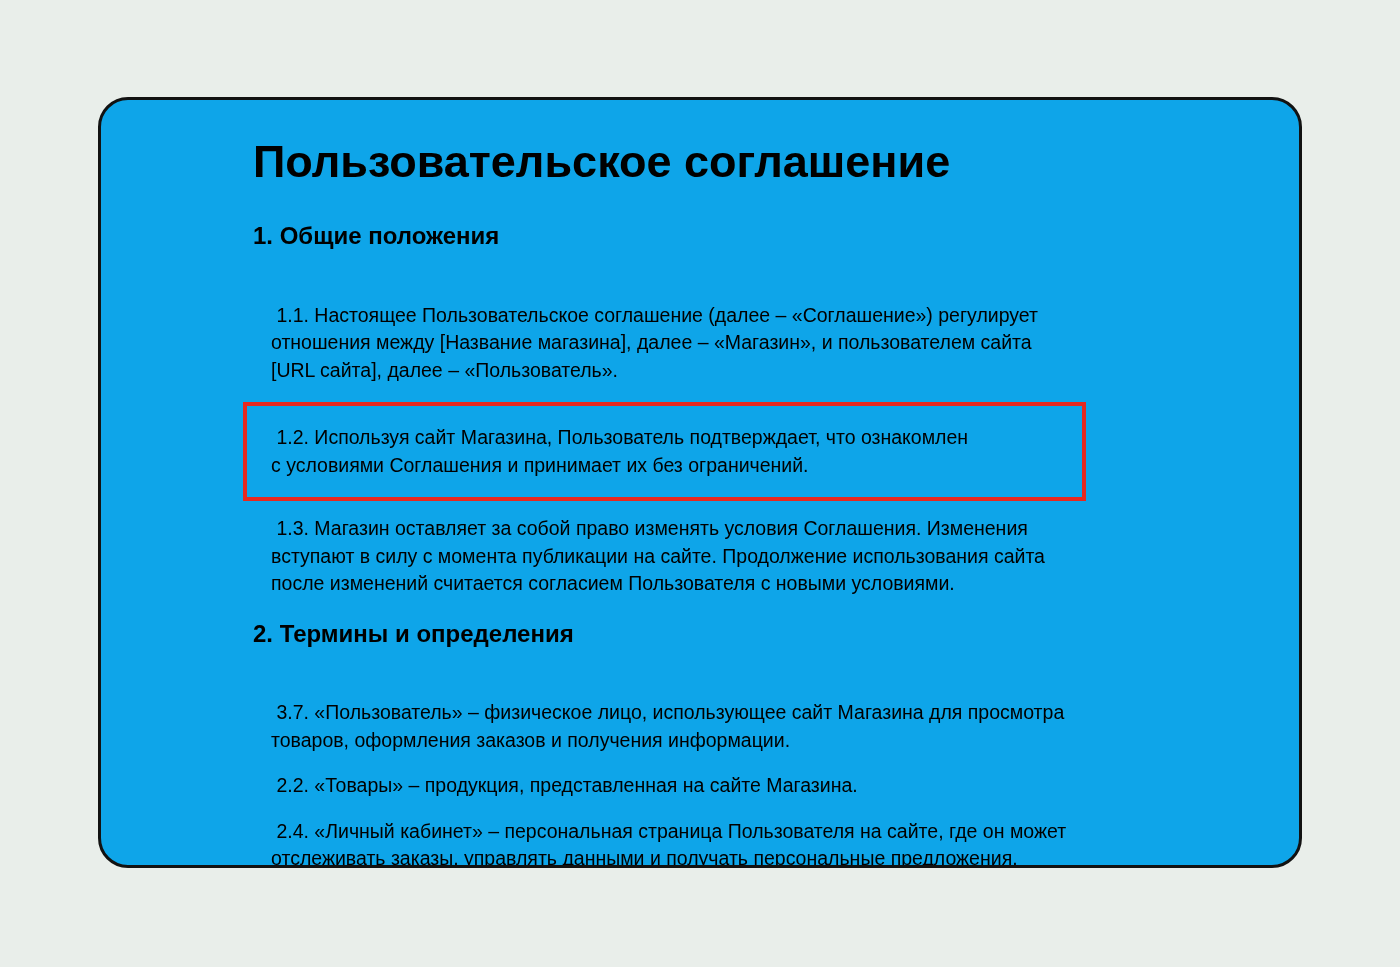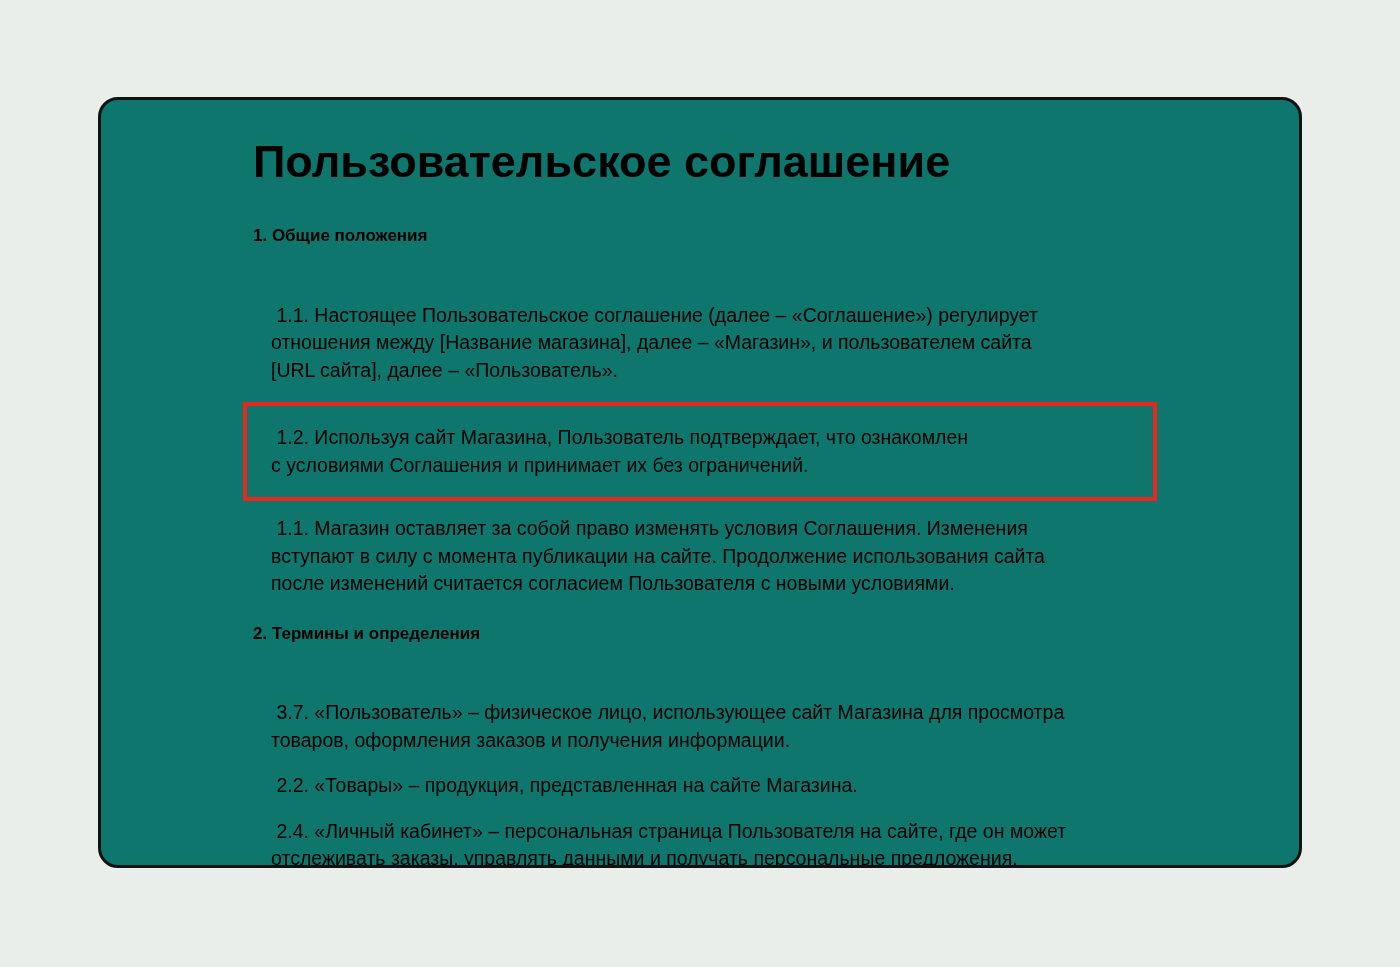--- a/index.html
+++ b/index.html
@@ -30,62 +30,62 @@
     margin: 0 0 34px 0;
     font-size: 45px;
     font-weight: bold;
     line-height: 52px;
     color: #000000;
     letter-spacing: 0;
   }
 
   .section-heading {
     margin: 22px 0 52px 0;
-    font-size: 17px;
+    font-size: 24px;
     font-weight: bold;
     line-height: 27.5px;
     color: #000000;
   }
 
   .para {
     margin: 18px;
     font-size: 19.5px;
     line-height: 27.5px;
     color: #000000;
     white-space: pre-wrap;
     max-width: 900px;
   }
 
   .highlight-box {
     border: 4px solid #e8281e;
-    width: 914px;
+    width: 843px;
     margin: 0 0 -4px -10px;
     padding: 0 0 0 6px;
   }
   .highlight-box .para { max-width: 829px; }
 </style>
 </head>
 <body style="background: rgb(233, 238, 234);">
 
-<div class="card" style="background: #0f766e; border-color: rgb(18, 18, 18); border-radius: 20px;">
+<div class="card" style="background: #0ea5e9; border-color: rgb(18, 18, 18);">
 
   <h1 class="doc-title">Пользовательское соглашение</h1>
 
   <h2 class="section-heading">1. Общие положения</h2>
 
   <p class="para"> 1.1. Настоящее Пользовательское соглашение (далее – «Соглашение») регулирует
 отношения между [Название магазина], далее – «Магазин», и пользователем сайта
 [URL сайта], далее – «Пользователь».</p>
 
   <div class="highlight-box" style="border-color: rgb(232, 40, 30);">
     <p class="para"> 1.2. Используя сайт Магазина, Пользователь подтверждает, что ознакомлен
 с условиями Соглашения и принимает их без ограничений.</p>
   </div>
 
-  <p class="para"> 1.1. Магазин оставляет за собой право изменять условия Соглашения. Изменения
+  <p class="para"> 1.3. Магазин оставляет за собой право изменять условия Соглашения. Изменения
 вступают в силу с момента публикации на сайте. Продолжение использования сайта
 после изменений считается согласием Пользователя с новыми условиями.</p>
 
   <h2 class="section-heading">2. Термины и определения</h2>
 
   <p class="para"> 3.7. «Пользователь» – физическое лицо, использующее сайт Магазина для просмотра
 товаров, оформления заказов и получения информации.</p>
 
   <p class="para"> 2.2. «Товары» – продукция, представленная на сайте Магазина.</p>
 

